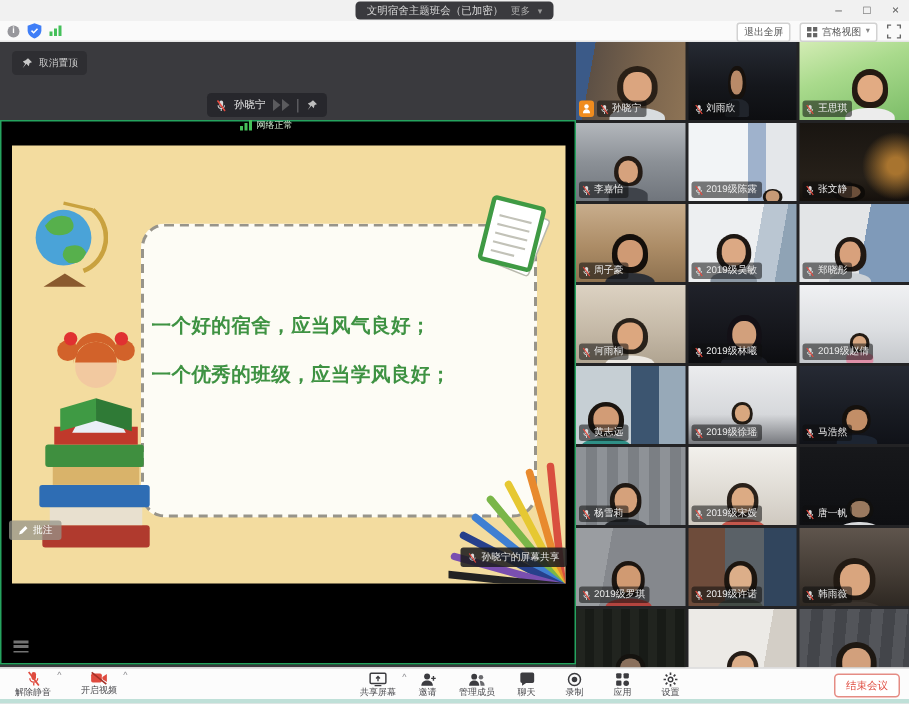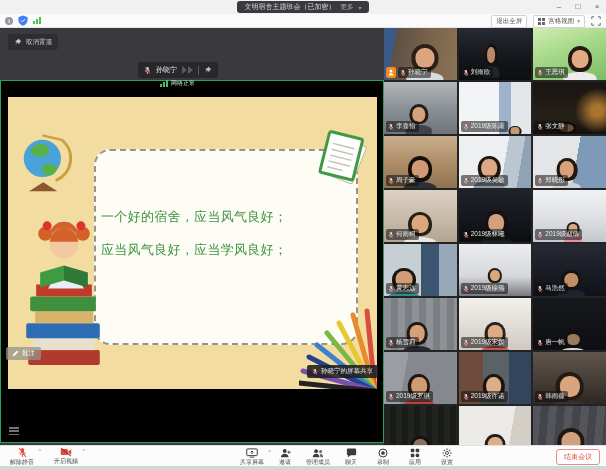--- a/index.html
+++ b/index.html
@@ -56,21 +56,21 @@
   .share-tag span{font-size:6.5px;color:#e4e4e4;white-space:nowrap}
   .anno-pill{position:absolute;left:5px;top:266px;background:rgba(150,148,138,.75);border-radius:2px;height:13px;
     display:flex;align-items:center;gap:3px;padding:0 6px;z-index:8}
   .anno-pill span{font-size:6.5px;color:#fff;white-space:nowrap}
 
   
   .slide{position:absolute;left:7px;top:16px;width:369px;height:292px;background:#f3dc9f;overflow:hidden}
   .card{position:absolute;left:86px;top:52px;width:264px;height:196px;background:#fdfcf5;
     border:2px dashed #97948a;border-radius:16px}
   .slide-text{position:absolute;left:93px;top:103px;z-index:3}
-  .slide-text div{font-size:13px;font-weight:normal;color:#3e9242;line-height:33px;white-space:nowrap;
+  .slide-text div{font-size:13px;font-weight:bold;color:#3e9242;line-height:33px;white-space:nowrap;
     letter-spacing:.3px}
   .globe{position:absolute;left:10px;top:34px;z-index:2}
   .notebook{position:absolute;right:10px;top:34px;z-index:2;transform:rotate(14deg)}
   .girl{position:absolute;left:12px;top:96px;z-index:4}
   .pencils{position:absolute;right:-2px;bottom:-4px;z-index:4}
 
   
   .pgrid{position:absolute;left:384px;top:28px;width:222px;height:417px;background:#232325;
     display:grid;grid-template-columns:repeat(3,1fr);grid-auto-rows:52px;gap:2px;overflow:hidden}
   .tile{position:relative;overflow:hidden;background:var(--bg,#1a1a1c);cursor:default}
@@ -231,21 +231,21 @@
         <svg class="notebook" width="50" height="52" viewBox="0 0 50 52">
           <rect x="10" y="8" width="34" height="40" rx="2" fill="#fff" stroke="#b9b9ad" stroke-width="1" transform="rotate(8 27 28)"></rect>
           <rect x="7" y="4" width="34" height="42" rx="2" fill="#fff" stroke="#3f9a44" stroke-width="3"></rect>
           <path d="M13 15h22M13 21h22M13 27h22M13 33h22M13 39h16" stroke="#c2c2b8" stroke-width="1.4"></path>
         </svg>
 
         <div class="card"></div>
 
         <div class="slide-text">
           <div>一个好的宿舍，应当风气良好；</div>
-          <div>应当风气良好，应当学风良好；</div>
+          <div>一个优秀的班级，应当学风良好；</div>
         </div>
 
         <svg class="girl" width="92" height="174" viewBox="0 0 92 175">
           <rect x="8" y="158" width="72" height="15" rx="2" fill="#b03a2e"></rect>
           <rect x="13" y="146" width="62" height="12" fill="#e8e0cf"></rect>
           <rect x="6" y="131" width="74" height="15" rx="2" fill="#2e6db4"></rect>
           <rect x="15" y="119" width="58" height="12" fill="#d9b36a"></rect>
           <rect x="10" y="104" width="66" height="15" rx="2" fill="#3f8f3f"></rect>
           <rect x="16" y="92" width="56" height="12" fill="#c0392b"></rect>
           <path d="M28 96 q18 -34 36 0 z" fill="#e9eff6"></path>

